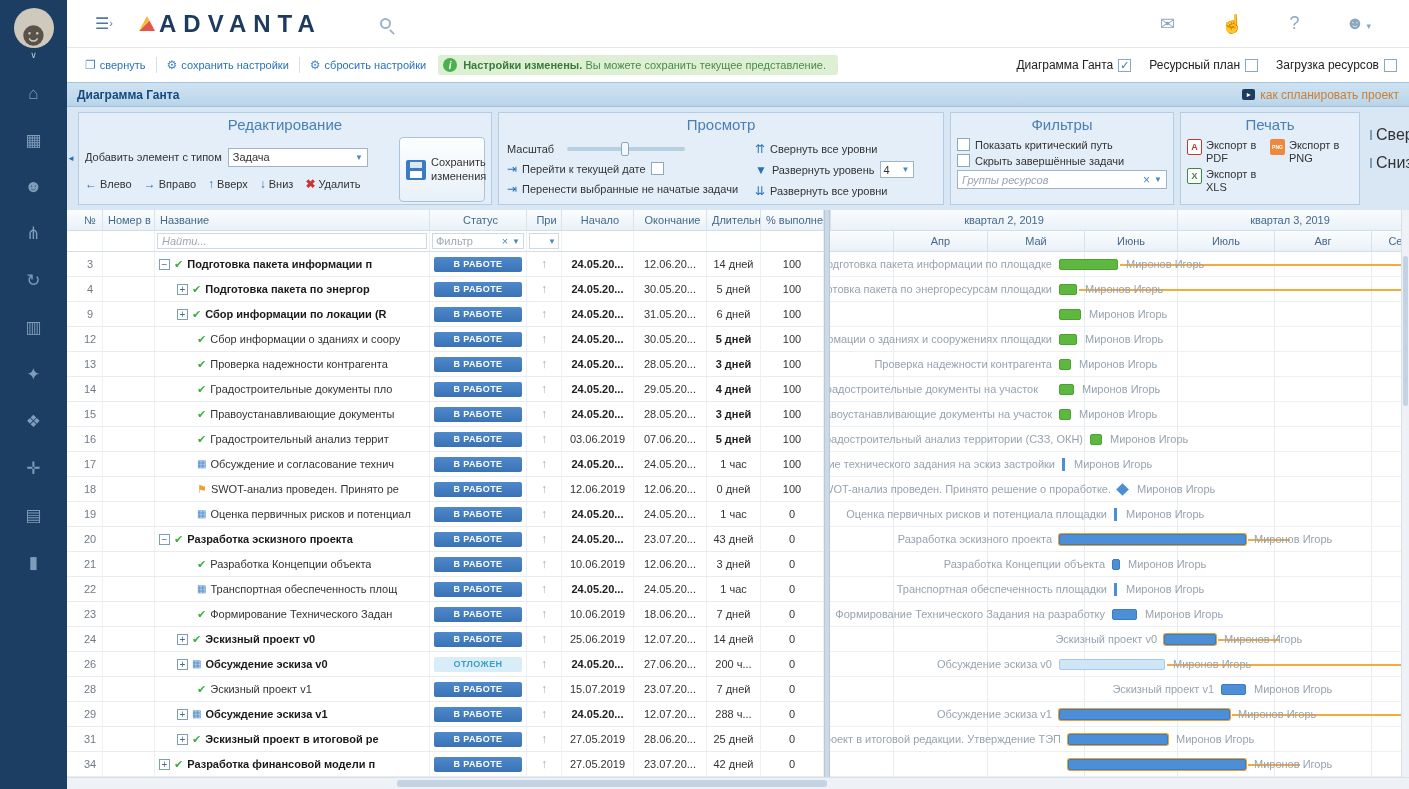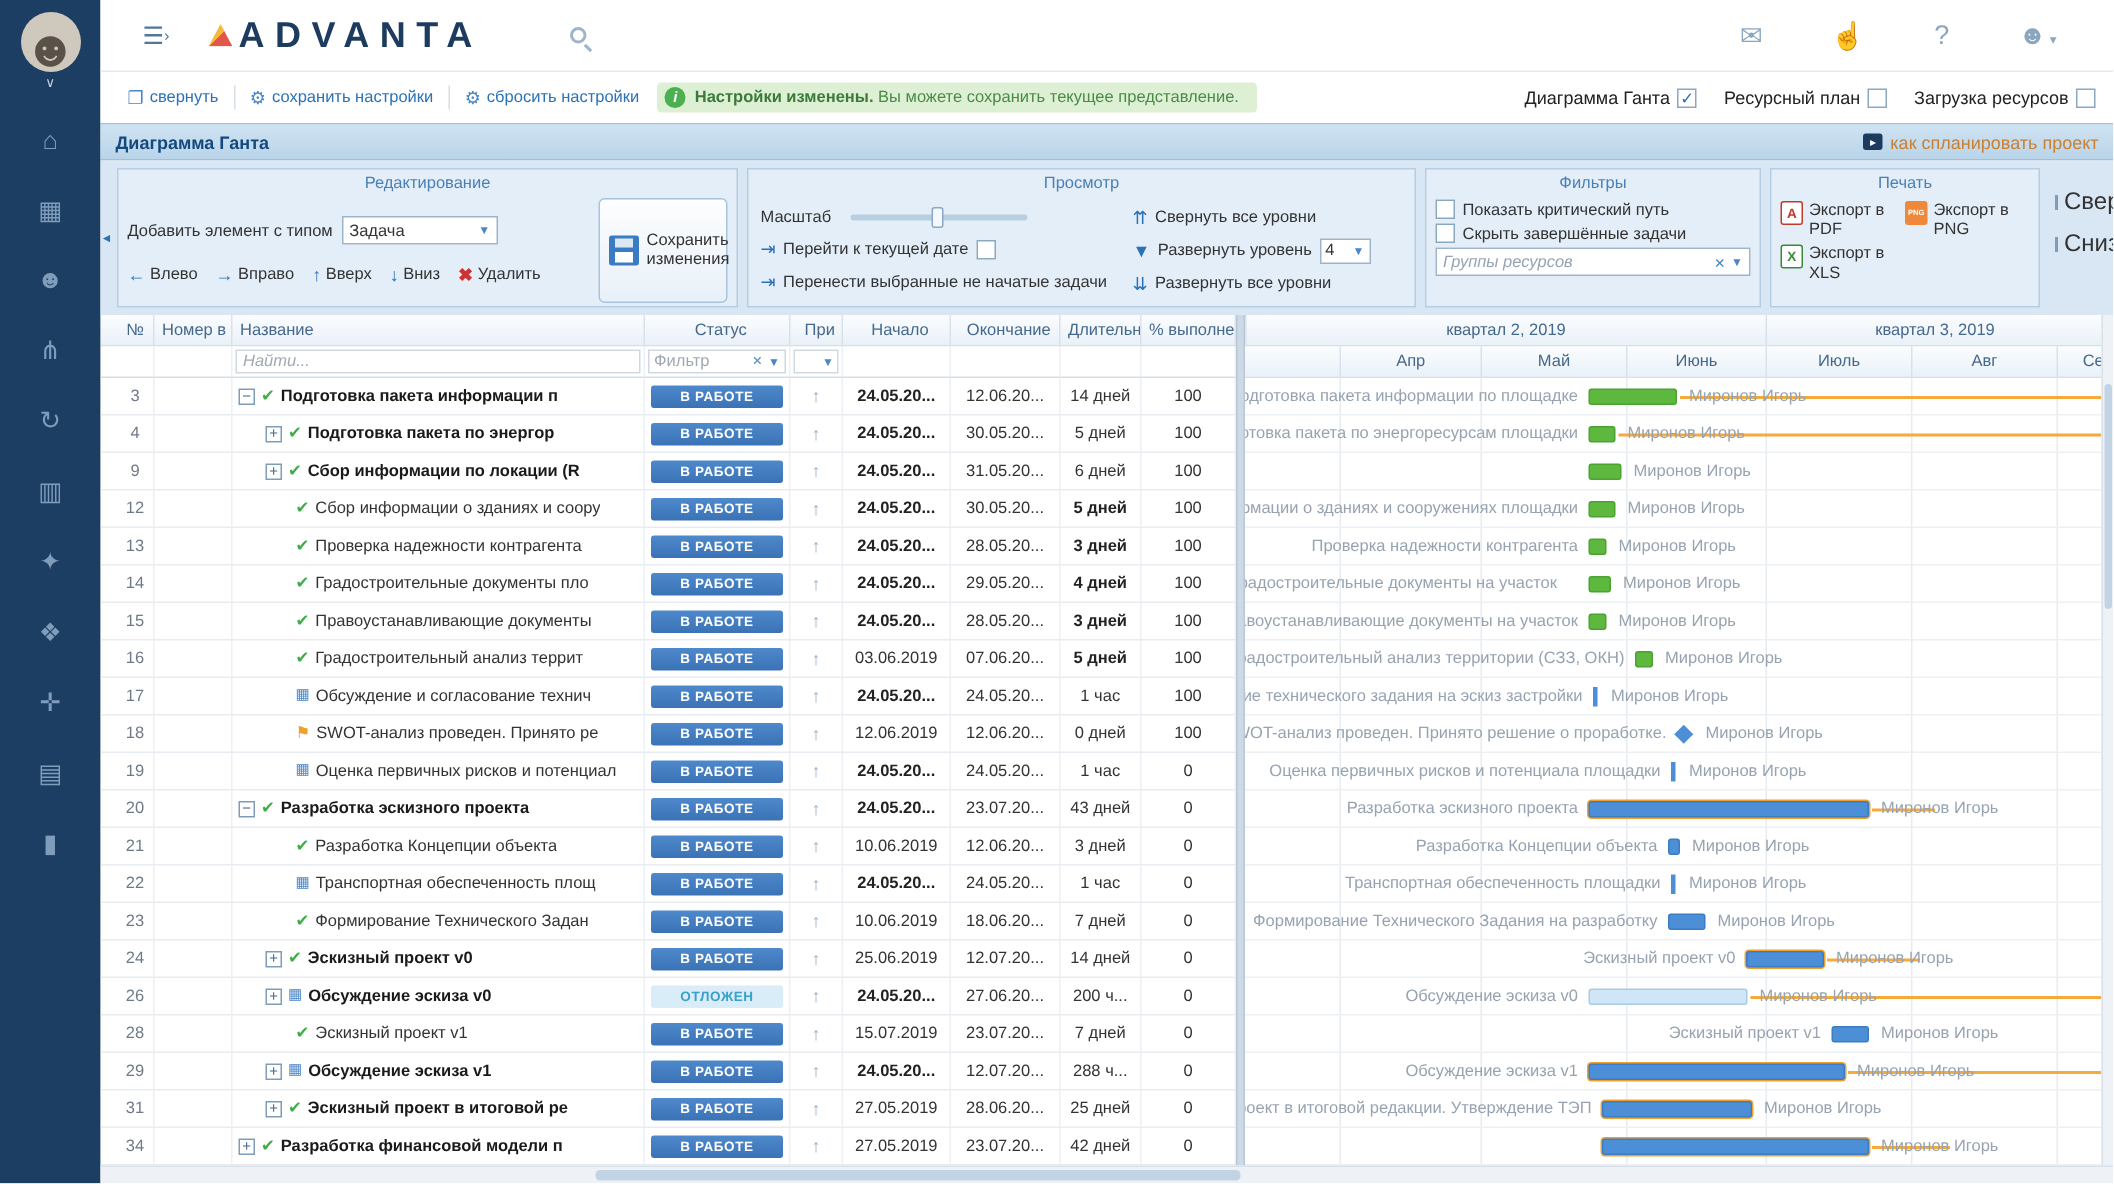--- a/index.html
+++ b/index.html
@@ -47,31 +47,31 @@
   .titlebar { height:25px; background:linear-gradient(#cfe3f2,#b9d4e9); border-top:1px solid #a5c4dd; border-bottom:1px solid #9fc0da; display:flex; align-items:center; justify-content:space-between; padding:0 10px; flex-shrink:0; }
   .tb-title { font-size:12px; font-weight:bold; color:#14497f; }
   .tb-right { display:flex; align-items:center; gap:5px; }
   .tb-help-ico { width:13px; height:11px; background:#1d3b5e; color:#fff; font-size:8px; display:inline-flex; align-items:center; justify-content:center; border-radius:2px; cursor:pointer; }
   .tb-link { color:#c98035; font-size:12px; text-decoration:none; cursor:pointer; }
 
   
   .toolbar { height:103px; background:#d9e7f4; display:flex; padding:3px 0; flex-shrink:0; overflow:hidden; position:relative; }
   .tb-gutter { width:13px; display:flex; align-items:center; justify-content:center; color:#2a72b8; font-size:8px; cursor:pointer; }
   .group { border:1px solid #b5cde2; background:#e4eef8; margin:2px 3px; display:flex; flex-direction:column; flex-shrink:0; }
-  .g-title { text-align:center; color:#4a80b5; font-size:11px; padding:3px 0 2px; }
+  .g-title { text-align:center; color:#4a80b5; font-size:15px; padding:3px 0 2px; }
   .lab { font-size:11px; color:#333; }
   .blue-ico { color:#2a72b8; font-size:12px; }
   .caret { color:#4a86c8; font-size:8px; }
   .select { display:inline-flex; align-items:center; justify-content:space-between; background:#fff; border:1px solid #9fb4c8; height:19px; padding:0 4px; font-size:11px; color:#333; cursor:pointer; }
 
   .g-edit { width:414px; }
   .g-edit-body { display:flex; flex:1; padding:2px 6px; gap:8px; }
   .g-edit-left { flex:1; display:flex; flex-direction:column; justify-content:space-evenly; }
   .g-row1 { display:flex; align-items:center; gap:6px; }
-  .g-row1 .select { width:104px; }
+  .g-row1 .select { width:140px; }
   .g-row2 { display:flex; align-items:center; gap:12px; }
   .tbtn { background:none; border:none; display:flex; align-items:center; gap:3px; font-size:11px; color:#333; cursor:pointer; font-family:inherit; }
   .arr { color:#2a72b8; font-size:12px; font-weight:bold; }
   .arr.red { color:#cc3333; }
   .save-btn { width:86px; background:linear-gradient(#fdfefe,#e8f0f8); border:1px solid #a8c4dc; border-radius:4px; display:flex; align-items:center; gap:5px; padding:4px 6px; cursor:pointer; font-family:inherit; }
   .floppy { width:20px; height:20px; background:#3a7cc4; border-radius:2px; position:relative; flex-shrink:0; }
   .floppy::before { content:""; position:absolute; left:4px; top:2px; width:12px; height:6px; background:#dce9f5; }
   .floppy::after { content:""; position:absolute; left:4px; bottom:2px; width:12px; height:7px; background:#fff; }
   .save-text { font-size:11px; color:#333; text-align:left; line-height:1.2; }
 

